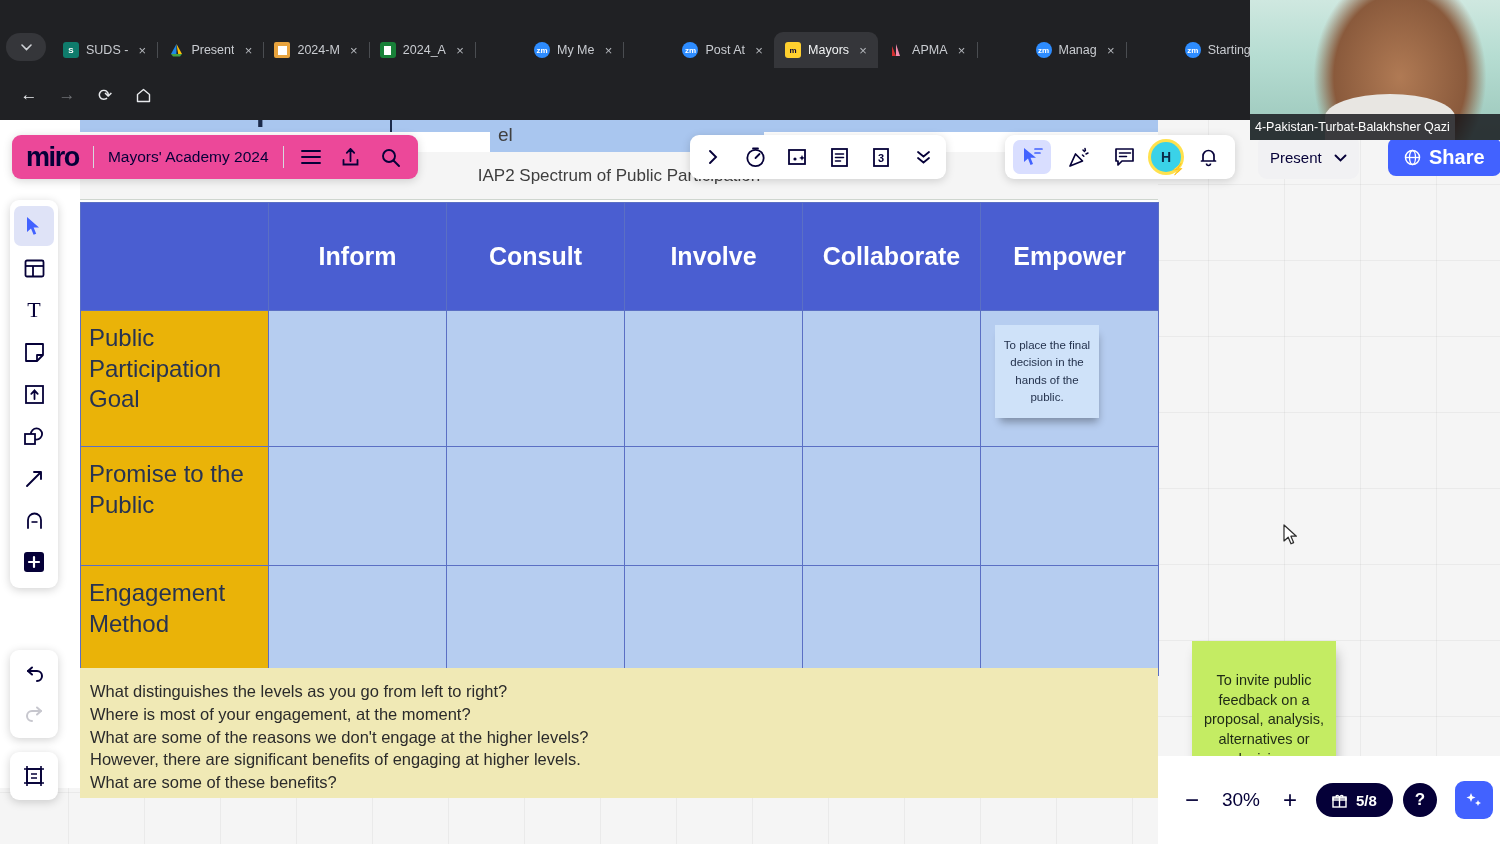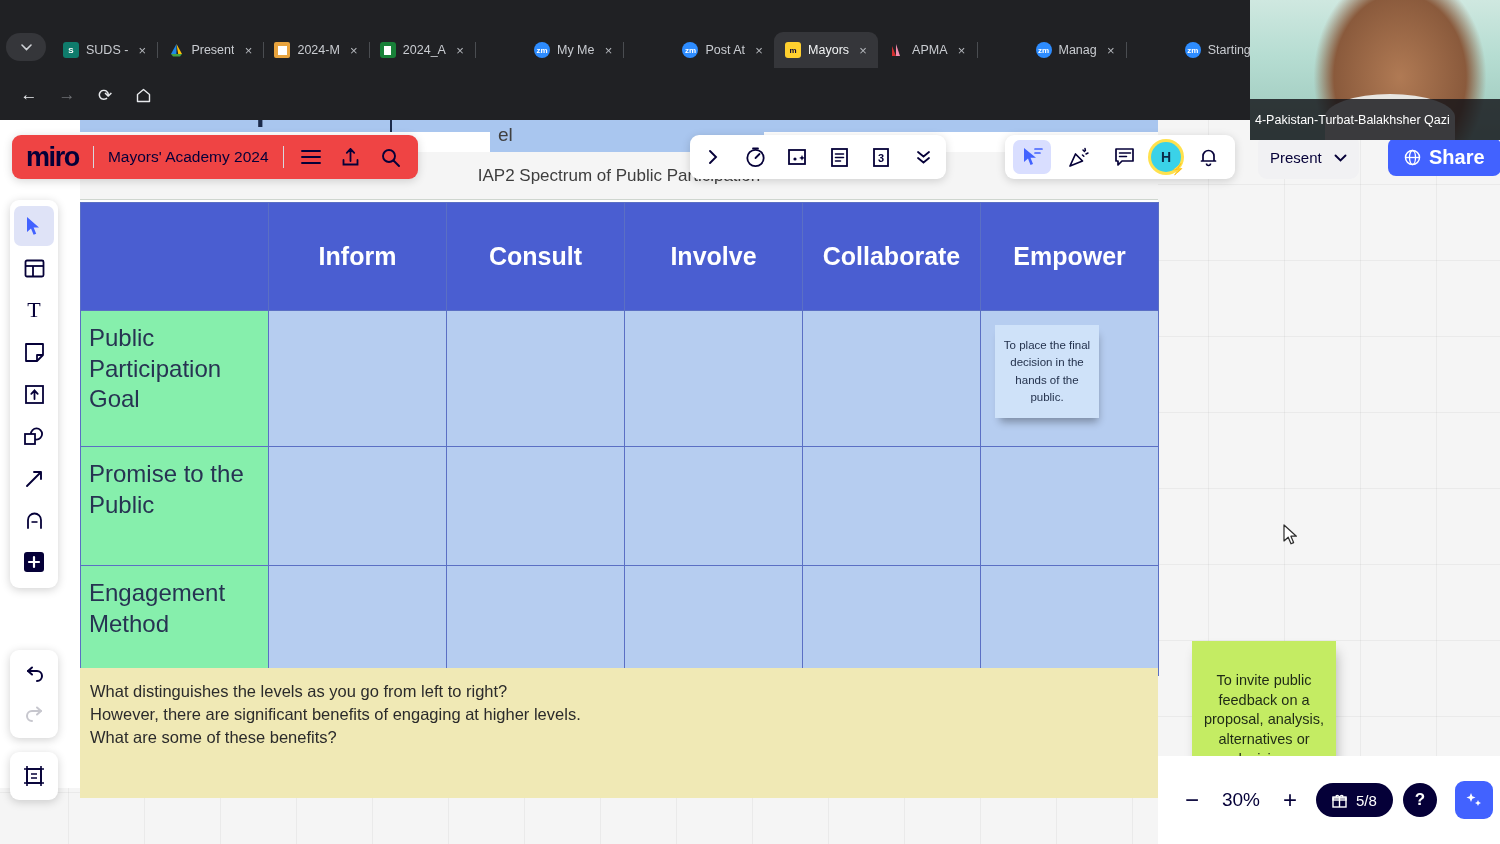--- a/index.html
+++ b/index.html
@@ -129,21 +129,21 @@
     border:1px solid #5b6fc4; vertical-align:top;
   }
   #iap2-table thead th {
     background:#4a5ed1; color:#ffffff;
     font-size:25px; font-weight:700; text-align:center;
     vertical-align:middle; height:108px;
     font-family:"Liberation Sans", sans-serif;
   }
   #iap2-table thead th.corner { background:#4a5ed1; }
   .rowlabel {
-    background:#86efac; color:#273352;
+    background:#eab308; color:#273352;
     font-size:24px; font-weight:400; line-height:1.28;
     padding:12px 0 0 8px;
   }
   .cell {
     background:#b6cdf0; position:relative;
   }
   col.c-label { width:188px; }
   col.c-col   { width:178px; }
 
   .mini-note {
@@ -186,21 +186,21 @@
     position:absolute; left:10px; top:632px; width:48px;
     background:#ffffff; border-radius:9px;
     box-shadow:0 2px 10px rgba(0,0,0,.18);
     padding:4px 0; display:flex; flex-direction:column; align-items:center;
     z-index:30;
   }
 
   
   #miro-bar-left {
     position:absolute; left:12px; top:15px; height:44px;
-    background:#ef4444; border-radius:9px;
+    background:#ec4899; border-radius:9px;
     box-shadow:0 2px 10px rgba(0,0,0,.16);
     display:flex; align-items:center; padding:0 14px; gap:14px; z-index:40;
   }
   #miro-logo { font-size:27px; font-weight:700; color:#050038; letter-spacing:-1.4px; }
   .vdiv { width:1px; height:22px; background:#d8d8de; }
   #board-title { font-size:15.5px; color:#050038; }
   .bar-icon { width:26px; height:26px; display:flex; align-items:center; justify-content:center; color:#050038; }
 
   #miro-bar-mid {
     position:absolute; left:690px; top:15px; height:44px;
@@ -265,21 +265,21 @@
     position:absolute; left:1158px; top:636px; width:342px; height:88px;
     background:#ffffff; display:flex; align-items:center; gap:0px;
     padding-left:14px; z-index:35;
   }
   .zbtn { width:40px; height:40px; display:flex; align-items:center; justify-content:center;
           font-size:24px; color:#050038; }
   #zoom-level { width:58px; text-align:center; font-size:19px; color:#050038; }
   #credits-pill {
     height:34px; padding:0 16px; background:#050038; color:#fff;
     border-radius:17px; display:flex; align-items:center; gap:9px;
-    font-size:15px; font-weight:400; margin-left:6px;
+    font-size:15px; font-weight:700; margin-left:6px;
   }
   #help-btn {
     width:34px; height:34px; background:#050038; color:#fff; border-radius:50%;
     display:flex; align-items:center; justify-content:center;
     font-size:17px; font-weight:700; margin-left:10px;
   }
   #ai-btn {
     width:38px; height:38px; background:#4262ff; border-radius:9px;
     display:flex; align-items:center; justify-content:center;
     color:#fff; font-size:18px; margin-left:18px;
@@ -294,21 +294,21 @@
     position:absolute; inset:0;
     background:
       radial-gradient(ellipse 120px 150px at 60% 55%, #b07a54 0%, #8a5a3c 55%, rgba(138,90,60,0) 72%),
       linear-gradient(180deg,#cfe8e0 0%, #b6ddd2 40%, #9ac6ba 100%);
   }
   #video-shirt {
     position:absolute; left:30%; bottom:0; width:130px; height:46px;
     background:#e8e6e2; border-radius:50% 50% 0 0;
   }
   #video-label {
-    position:absolute; left:0; bottom:0; width:250px; height:41px;
+    position:absolute; left:0; bottom:0; width:250px; height:26px;
     background:rgba(20,20,24,.82); color:#fff;
     font-size:12.5px; display:flex; align-items:center; padding-left:5px;
     white-space:nowrap;
   }
 </style>
 </head>
 <body>
 
 <div id="browser-chrome">
 
@@ -464,20 +464,22 @@
           <td class="cell"></td>
           <td class="cell"></td>
           <td class="cell"></td>
           <td class="cell"></td>
         </tr>
       </tbody>
     </table>
 
     <div id="question-box">
       <p>What distinguishes the levels as you go from left to right?</p>
+      <p>Where is most of your engagement, at the moment?</p>
+      <p>What are some of the reasons we don't engage at the higher levels?</p>
       <p>However, there are significant benefits of engaging at higher levels.</p>
       <p>What are some of these benefits?</p>
     </div>
   </div>
 
   <div class="note" id="note-consult">To invite public feedback on a proposal, analysis, alternatives or decisions</div>
   <div class="note" id="note-involve">To seek the public's inputs throughout a process to ensure that their concerns and aspirations are consistently understood or d</div>
 
   <svg id="cursor-arrow" viewBox="0 0 18 22">
     <path d="M1 1 L1 17 L5.2 13.2 L8 19.8 L10.6 18.6 L7.9 12.2 L13.4 12.2 Z" fill="#ffffff" stroke="#2b2b2b" stroke-width="1.2" stroke-linejoin="round"></path>

